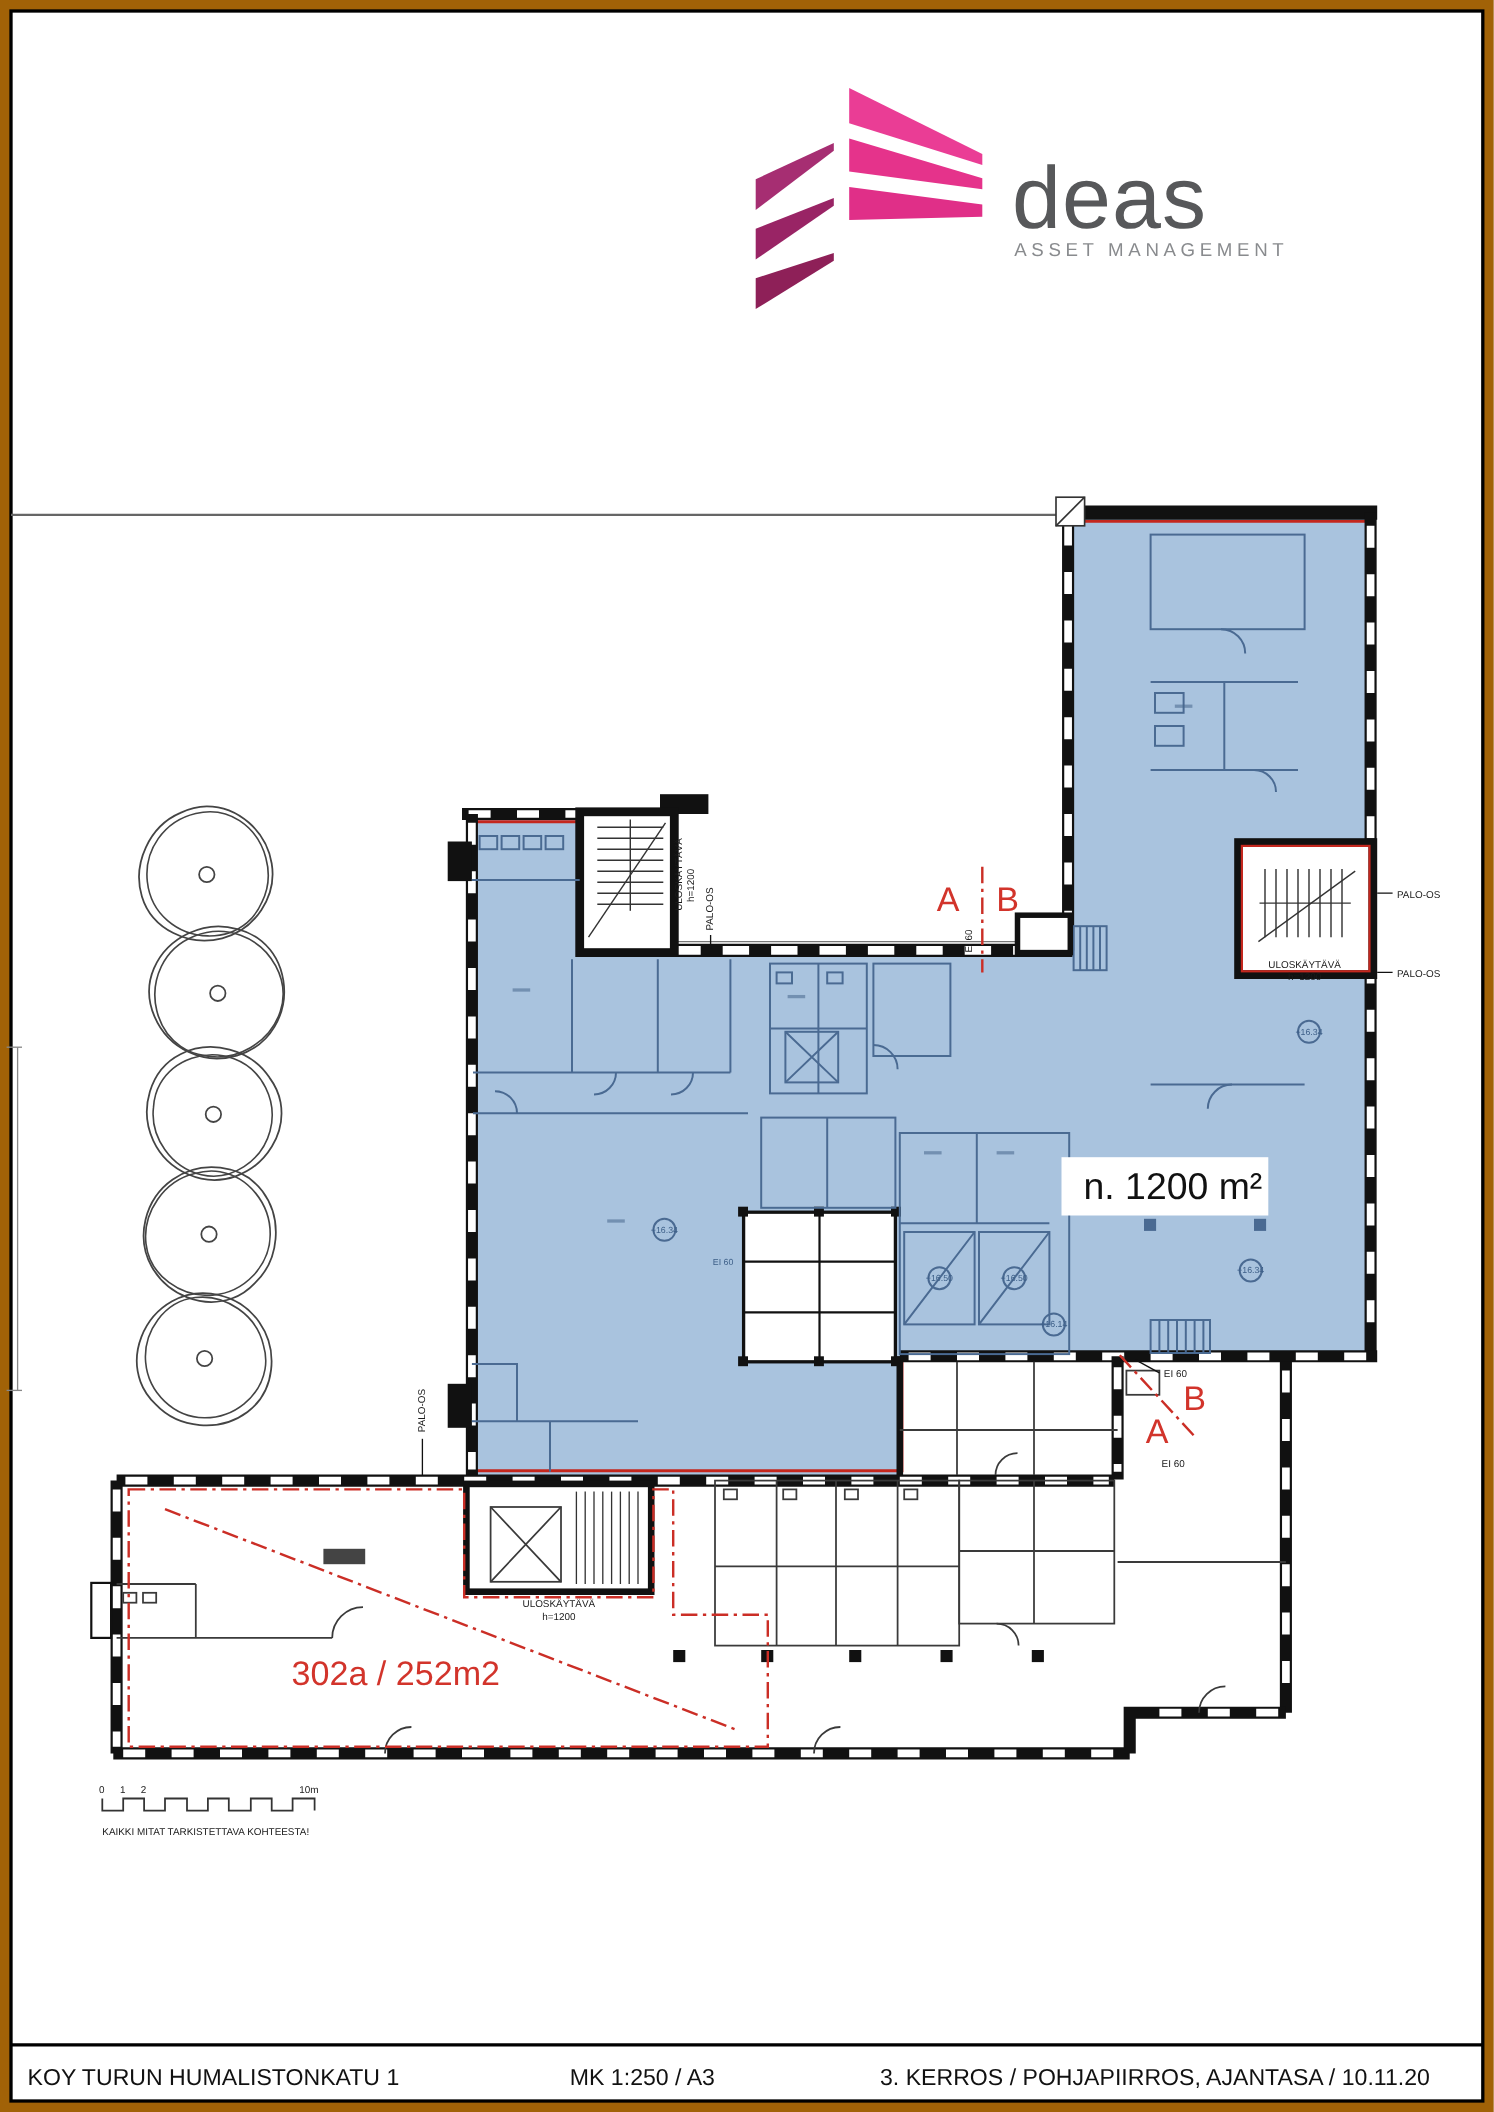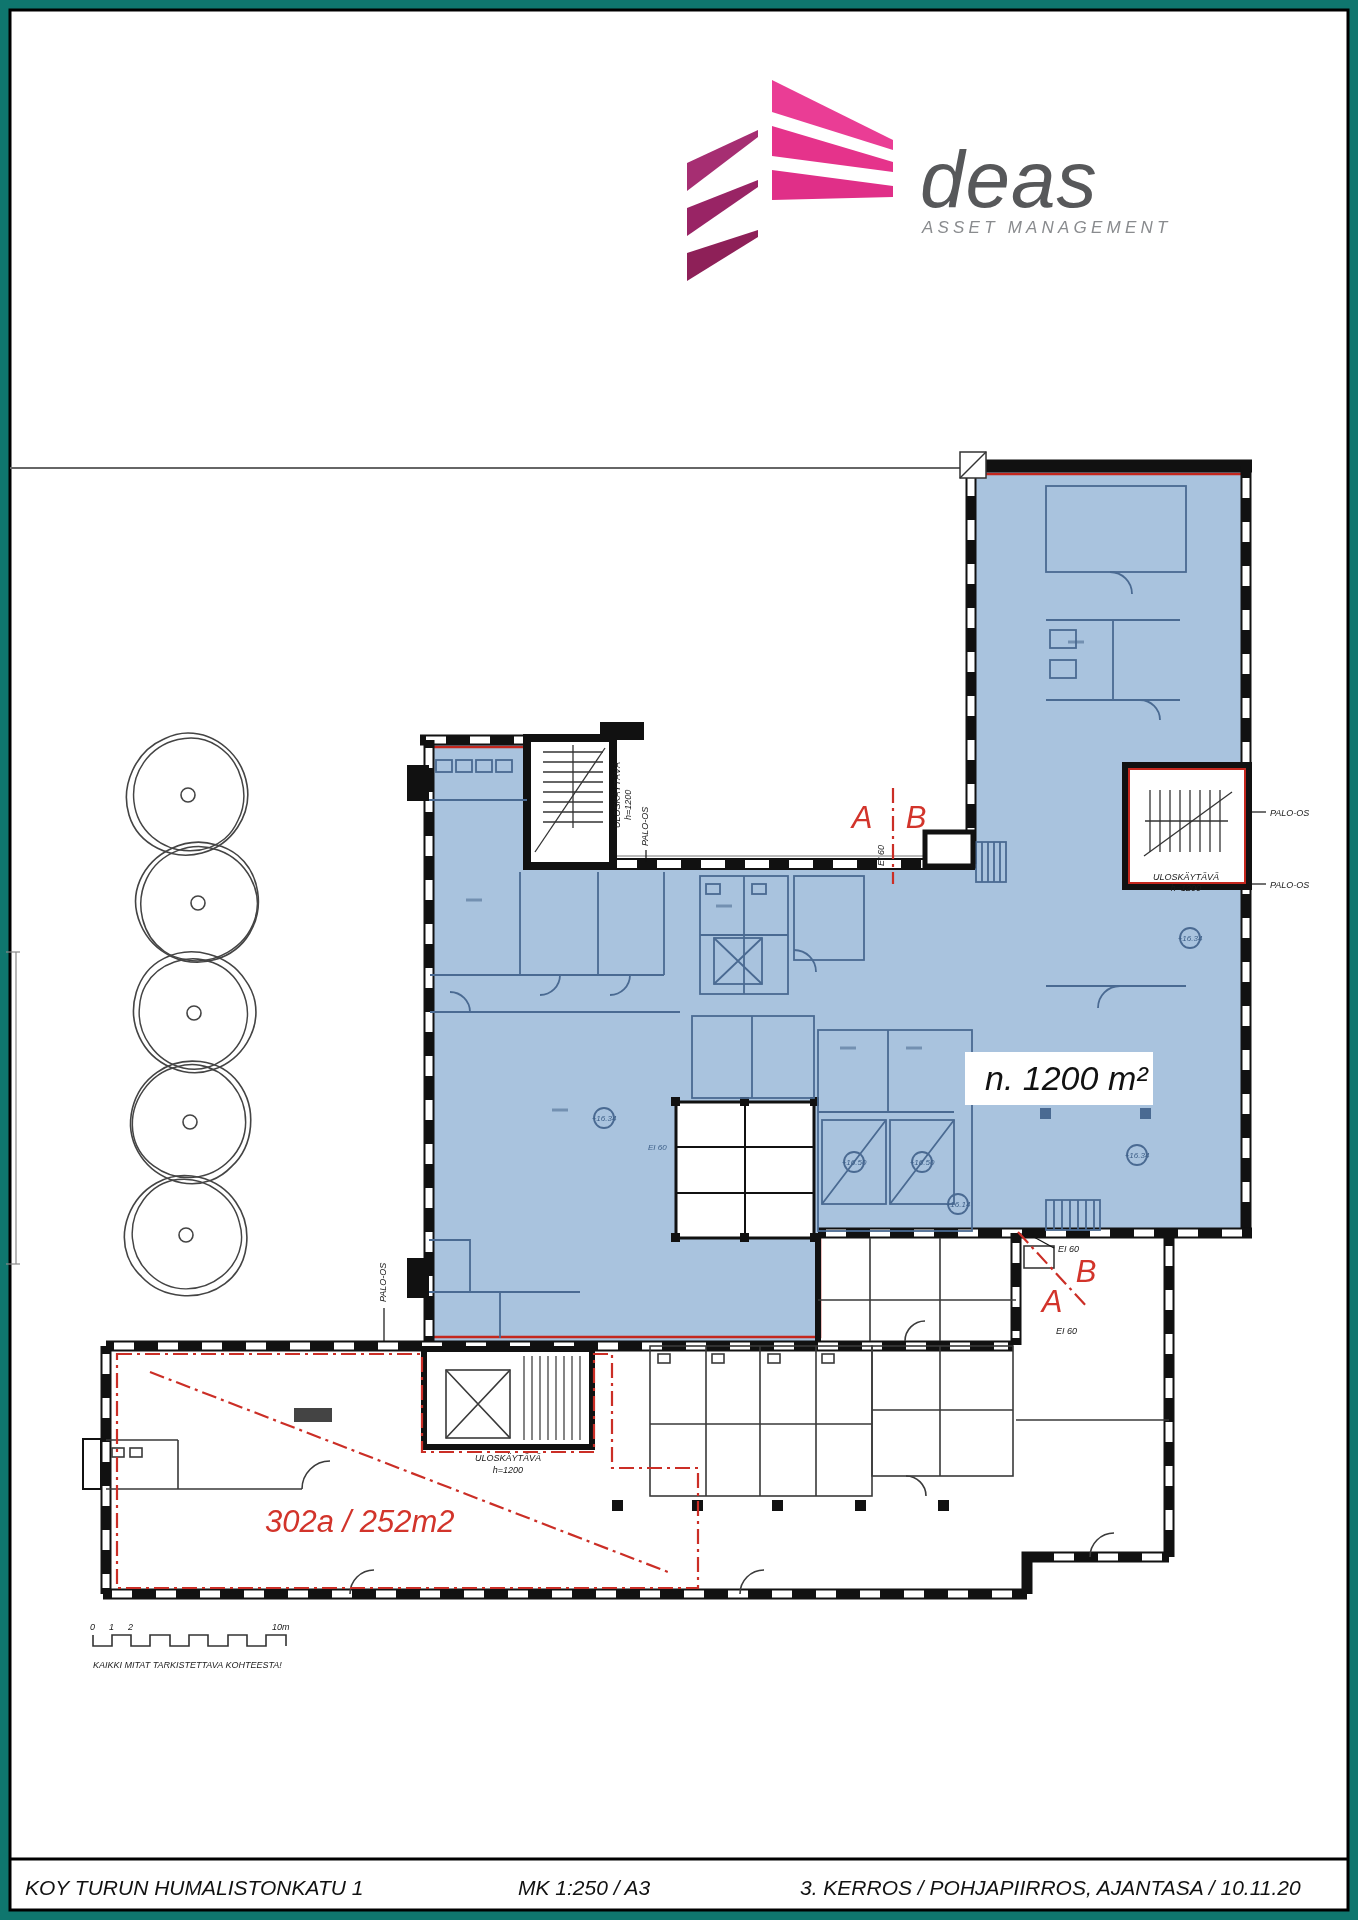--- a/index.html
+++ b/index.html
@@ -1,17 +1,17 @@
 <!DOCTYPE html>
 <html><head>
 <meta charset="utf-8">
 <style>
   html,body{margin:0;padding:0;background:#e8e8e8;}
-  .page{position:relative;width:1358px;height:1920px;background:#0f766e;margin:0 auto;
-        font-family:"Liberation Sans",sans-serif;font-style:italic;}
+  .page{position:relative;width:1358px;height:1920px;background:#a16207;margin:0 auto;
+        font-family:"Liberation Sans",sans-serif;}
   svg{display:block;}
   svg text{font-family:"Liberation Sans",sans-serif;}
   
   .wallA{stroke:#111;stroke-width:11;fill:none;}
   .wallAd{stroke:#fff;stroke-width:7;fill:none;stroke-dasharray:20 24;}
   .wallS{stroke:#111;stroke-width:13;fill:none;}
   .wallT{stroke:#111;stroke-width:6;fill:none;}
   .wallH{stroke:#111;stroke-width:12;fill:none;}
   .wallHd{stroke:#fff;stroke-width:8;fill:none;stroke-dasharray:24 20;}
   .intB{stroke:#4a6a92;stroke-width:1.8;fill:none;}

